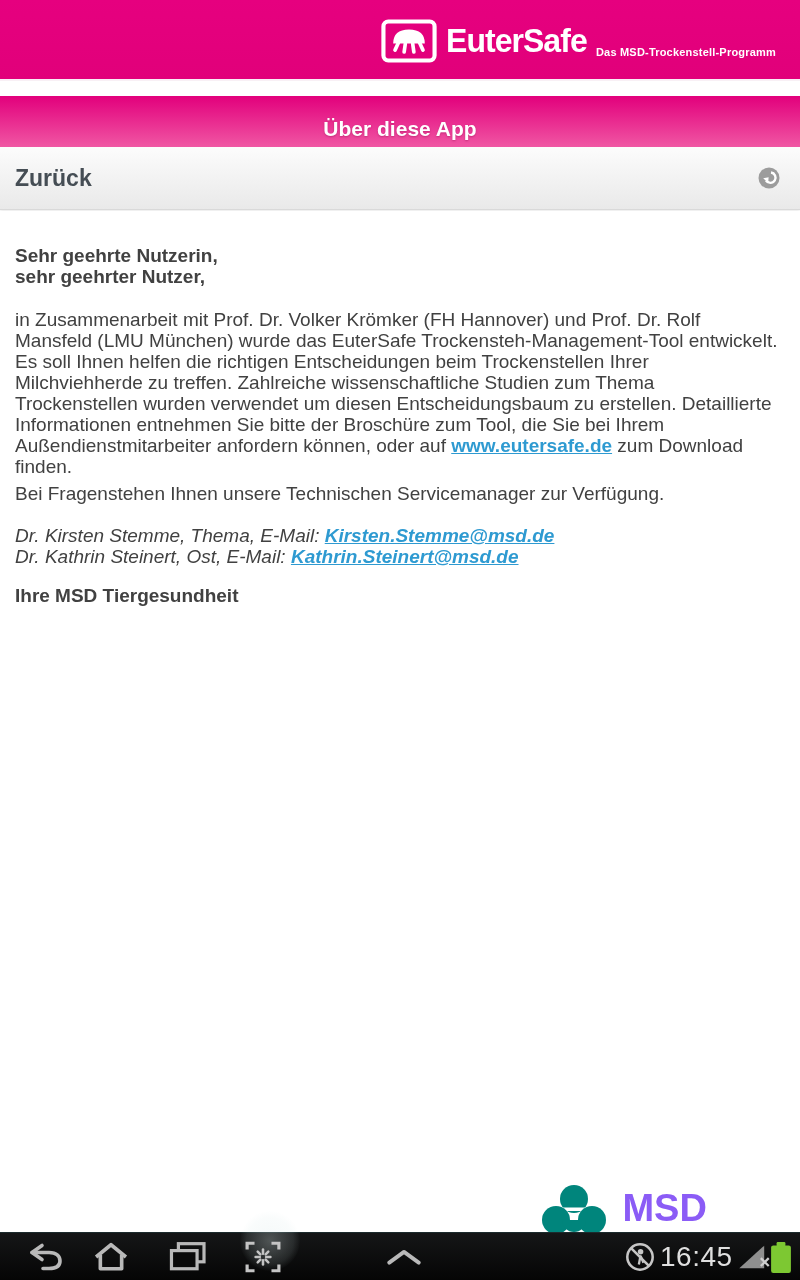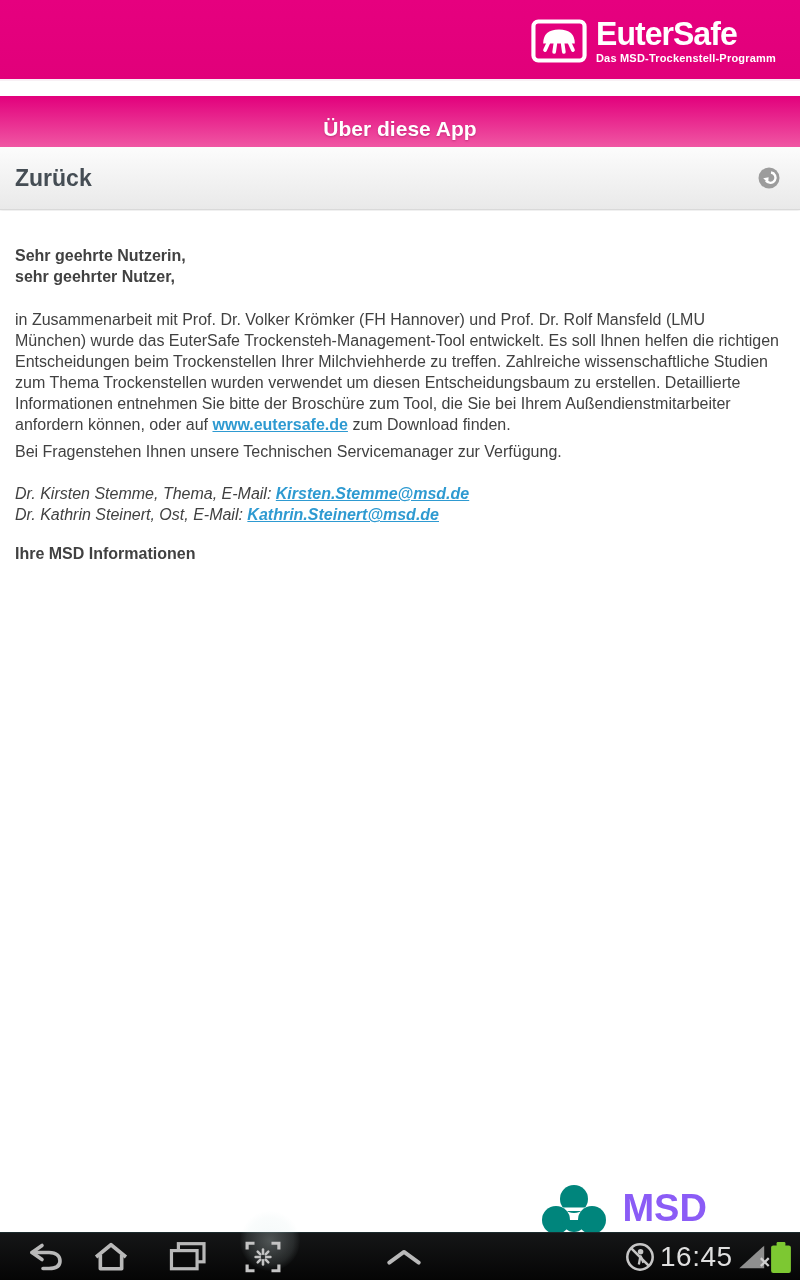--- a/index.html
+++ b/index.html
@@ -12,21 +12,21 @@
 
   
   .app-header {
     position: absolute; top: 0; left: 0; width: 800px; height: 79px;
     background: linear-gradient(#e6007f, #e1007a);
     display: flex; align-items: center; justify-content: flex-end;
     padding-right: 24px;
   }
   .brand { display: flex; align-items: center; }
   .brand-icon { width: 56px; height: 48px; margin-right: 9px; margin-top: 2px; }
-  .brand-text { display: flex; flex-direction: column; align-items: flex-start; }
+  .brand-text { display: flex; flex-direction: row; align-items: flex-end; }
   .brand-name {
     color: #fff; font-size: 34px; font-weight: bold; letter-spacing: -1px;
     line-height: 36px; transform: scaleX(0.94); transform-origin: left center;
   }
   .brand-tagline {
     color: #fff; font-size: 11px; font-weight: bold; letter-spacing: 0.2px;
     margin-top: 1px;
   }
   .header-divider {
     position: absolute; top: 79px; left: 0; width: 800px; height: 2px;
@@ -53,21 +53,21 @@
     display: flex; align-items: center; justify-content: space-between;
     padding: 0 20px 0 15px; cursor: pointer;
   }
   .back-label { color: #454d54; font-size: 23px; font-weight: bold; }
   .back-chevron-wrap { width: 22px; height: 22px; }
 
   
   .content {
     position: absolute; top: 211px; left: 0; width: 800px; height: 1021px;
     background: #fff; padding: 34px 20px 0 15px;
-    color: #414141; font-size: 16px; line-height: 21px;
+    color: #414141; font-size: 19px; line-height: 21px;
   }
   .salutation { font-weight: bold; margin-bottom: 22px; }
   .para { margin-bottom: 6px; }
   .link {
     color: #2e9ad1; font-weight: bold; text-decoration: underline; cursor: pointer;
   }
   .support-line { margin-bottom: 21px; }
   .contacts { font-style: italic; margin-bottom: 18px; }
   .contact-line { line-height: 21px; }
   .email-link {
@@ -152,21 +152,21 @@
 
     <p class="para"><span>in Zusammenarbeit mit Prof. Dr. Volker Krömker (FH Hannover) und Prof. Dr. Rolf Mansfeld (LMU München) wurde das EuterSafe Trockensteh-Management-Tool entwickelt. Es soll Ihnen helfen die richtigen Entscheidungen beim Trockenstellen Ihrer Milchviehherde zu treffen. Zahlreiche wissenschaftliche Studien zum Thema Trockenstellen wurden verwendet um diesen Entscheidungsbaum zu erstellen. Detaillierte Informationen entnehmen Sie bitte der Broschüre zum Tool, die Sie bei Ihrem Außendienstmitarbeiter anfordern können,  oder auf </span><a class="link">www.eutersafe.de</a><span> zum Download finden.</span></p>
 
     <p class="support-line">Bei Fragenstehen Ihnen unsere Technischen Servicemanager zur Verfügung.</p>
 
     <div class="contacts">
       <div class="contact-line"><span>Dr. Kirsten Stemme, Thema, E-Mail: </span><a class="email-link">Kirsten.Stemme@msd.de</a></div>
       <div class="contact-line"><span>Dr. Kathrin Steinert, Ost, E-Mail: </span><a class="email-link">Kathrin.Steinert@msd.de</a></div>
     </div>
 
-    <p class="closing">Ihre MSD Informationen</p>
+    <p class="closing">Ihre MSD Tiergesundheit</p>
   </main>
 
   <div class="msd-logo">
     <svg class="msd-mark" viewBox="0 0 64 76">
       <circle cx="32" cy="17" r="14" fill="#00857c"></circle>
       <rect x="17" y="25.5" width="30" height="3.5" fill="#ffffff"></rect>
       <circle cx="14" cy="38" r="14" fill="#00857c"></circle>
       <circle cx="50" cy="38" r="14" fill="#00857c"></circle>
       <path d="M20,38 A 12,12 0 0 0 44,38 Z" fill="#00857c"></path>
       <path d="M18,59 A 14,14 0 0 0 46,59 Z" fill="#00857c"></path>

